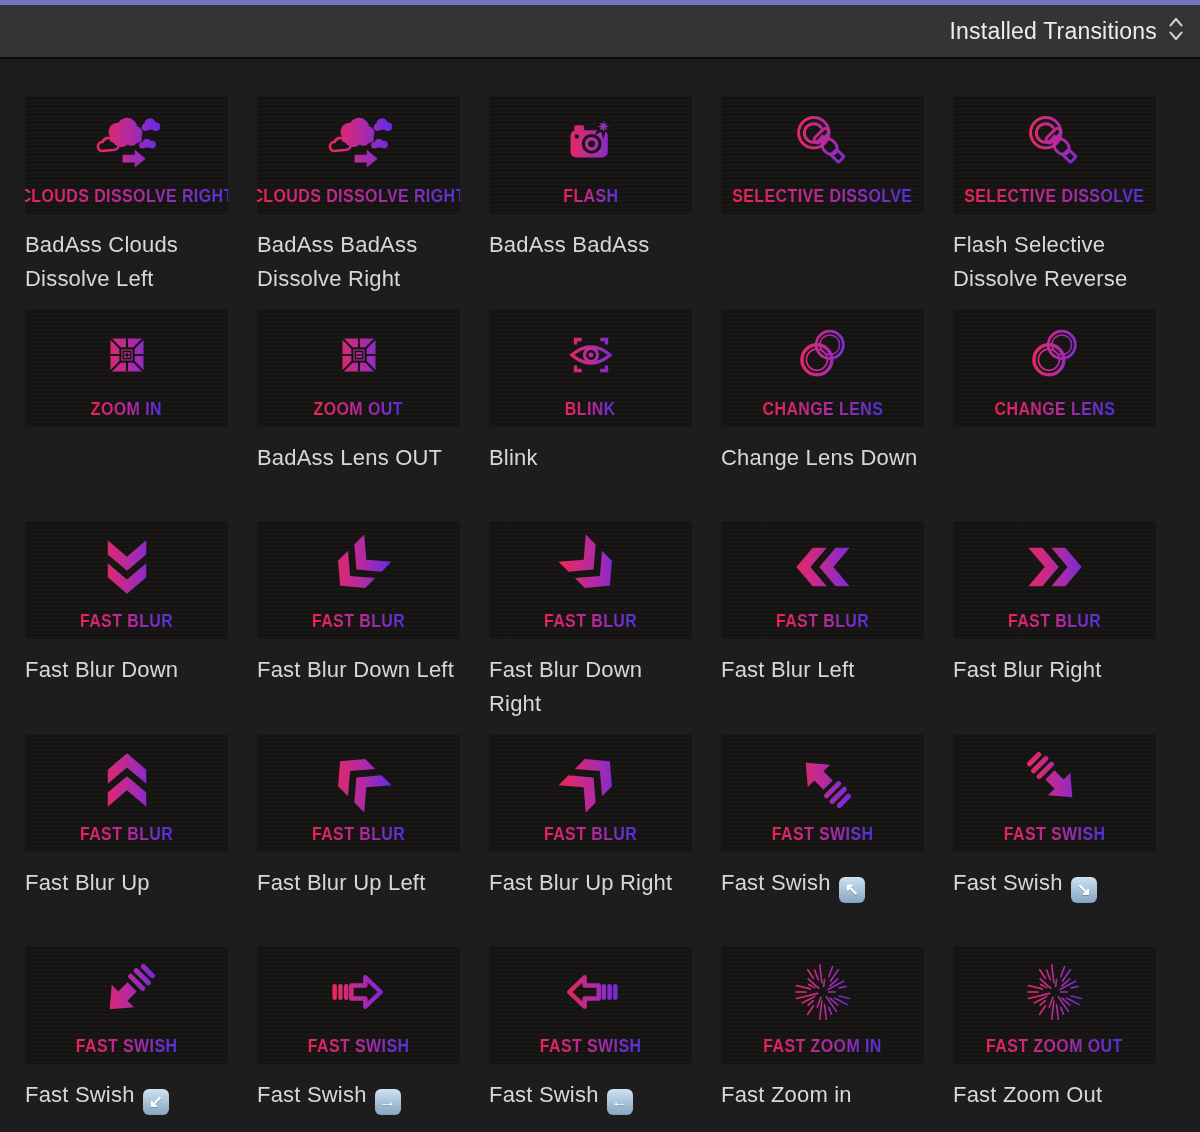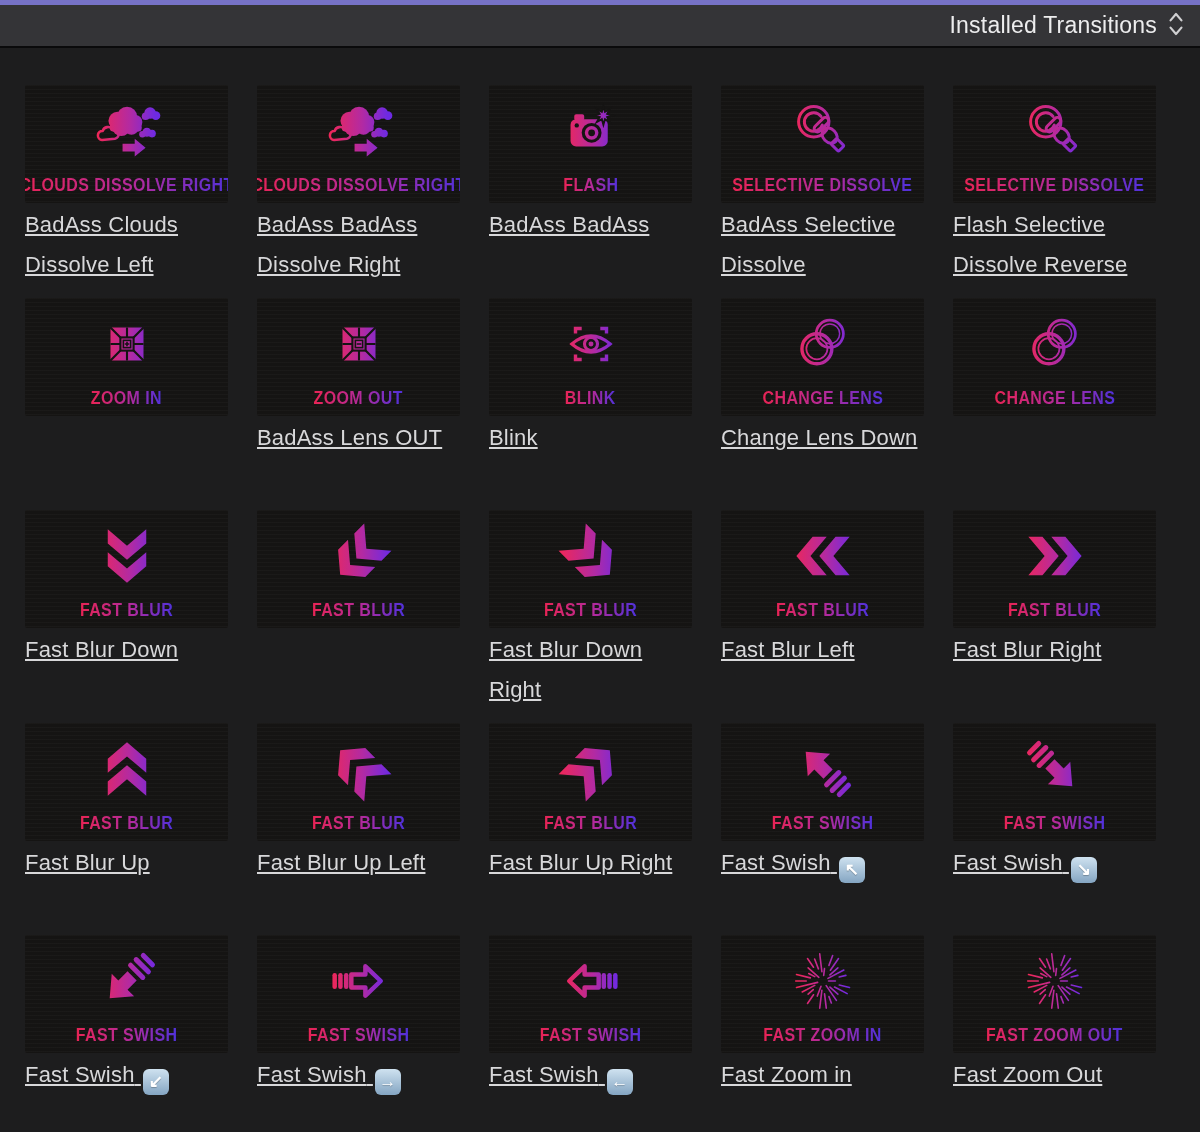--- a/index.html
+++ b/index.html
@@ -1,20 +1,20 @@
 <!DOCTYPE html>
 <html><head>
 <meta charset="utf-8">
 <style>
   * { margin:0; padding:0; box-sizing:border-box; }
   html,body { width:1200px; height:1132px; overflow:hidden; background:#1d1d1e;
     font-family:"Liberation Sans", sans-serif; }
 
   
-  .topbar { height:48px; background:#343437; border-top:5px solid #7672c6;
+  .topbar { height:59px; background:#343437; border-top:5px solid #7672c6;
     border-bottom:2px solid #0a0a0b; display:flex; align-items:center;
     justify-content:flex-end; padding-right:14px; }
   .popup { display:flex; align-items:center; gap:9px; cursor:default; }
   .popup-title { color:#ededee; font-size:23px; letter-spacing:.2px; }
 
   
   .content { padding:37px 25px 0 25px; }
   .grid { display:grid; grid-template-columns:repeat(5,203px); column-gap:29px;
     grid-auto-rows:212.5px; }
   .cell { display:flex; flex-direction:column; }
@@ -25,22 +25,22 @@
     display:flex; flex-direction:column; align-items:center; justify-content:flex-end;
     overflow:hidden; }
   .ic-wrap { flex:1; display:flex; align-items:center; justify-content:center;
     width:100%; padding-top:3px; }
   .ic-wrap svg { display:block; }
   .caption { margin-bottom:7px; white-space:nowrap; }
   .cap-inner { display:inline-block; transform:scaleX(.84); transform-origin:center;
     font-size:19px; font-weight:bold; letter-spacing:.5px;
     background:linear-gradient(90deg,#e82455,#b02a9e 55%,#4f31db);
     -webkit-background-clip:text; background-clip:text; color:transparent; }
-  .label { margin-top:2px; font-size:22px; line-height:40px; color:#d8d8da;
-    letter-spacing:.2px;text-decoration:underline; }
+  .label { margin-top:14px; font-size:22px; line-height:34px; color:#d8d8da;
+    letter-spacing:.2px; }
   .badge { display:inline-flex; width:26px; height:26px; border-radius:6px;
     background:linear-gradient(180deg,#cfe2f0,#84a5c2);
     color:#ffffff; font-size:17px; font-weight:bold; align-items:center;
     justify-content:center; vertical-align:-5px; margin-left:2px;
     text-shadow:0 1px 1px rgba(0,0,0,.25); }
 </style>
 </head>
 <body>
 
 <div class="topbar">
@@ -164,21 +164,20 @@
                 <circle cx="36" cy="36" r="23"></circle>
                 <path d="M47,28 A14,14 0 1 0 49,41"></path>
                 <rect x="43" y="27" width="10" height="27" rx="5" transform="rotate(45 48 40)"></rect>
                 <ellipse cx="60" cy="57" rx="13" ry="10" transform="rotate(45 60 57)"></ellipse>
                 <rect x="64" y="65" width="16" height="12" rx="2" transform="rotate(45 72 71)"></rect>
               </g>
             </svg>
           </div>
           <div class="caption"><span class="cap-inner">SELECTIVE DISSOLVE</span></div>
         </div>
-        <div class="label"><span>BadAss Selective Dissolve</span></div>
       </div>
       <div class="cell">
         <div class="thumb">
           <div class="ic-wrap">
             <svg viewBox="0 0 100 100" style="height:66px">
               <defs>
                 <linearGradient id="grad4" gradientUnits="userSpaceOnUse" x1="8" y1="50" x2="92" y2="50" gradientTransform="rotate(0 50 50)">
                   <stop offset="0" stop-color="#ee2759"></stop>
                   <stop offset="0.55" stop-color="#b32aa2"></stop>
                   <stop offset="1" stop-color="#6d2ae4"></stop>
@@ -356,20 +355,21 @@
                 </linearGradient>
               </defs>
               <g transform="rotate(45 50 50)" fill="url(#grad11)">
                 <polygon points="24,14 50,36 76,14 76,33 50,55 24,33"></polygon>
                 <polygon points="24,45 50,67 76,45 76,64 50,86 24,64"></polygon>
               </g>
             </svg>
           </div>
           <div class="caption"><span class="cap-inner">FAST BLUR</span></div>
         </div>
+        <div class="label"><span>Fast Blur Down Left</span></div>
       </div>
       <div class="cell">
         <div class="thumb">
           <div class="ic-wrap">
             <svg viewBox="0 0 100 100" style="height:74px">
               <defs>
                 <linearGradient id="grad12" gradientUnits="userSpaceOnUse" x1="8" y1="50" x2="92" y2="50" gradientTransform="rotate(45 50 50)">
                   <stop offset="0" stop-color="#ee2759"></stop>
                   <stop offset="0.55" stop-color="#b32aa2"></stop>
                   <stop offset="1" stop-color="#6d2ae4"></stop>

